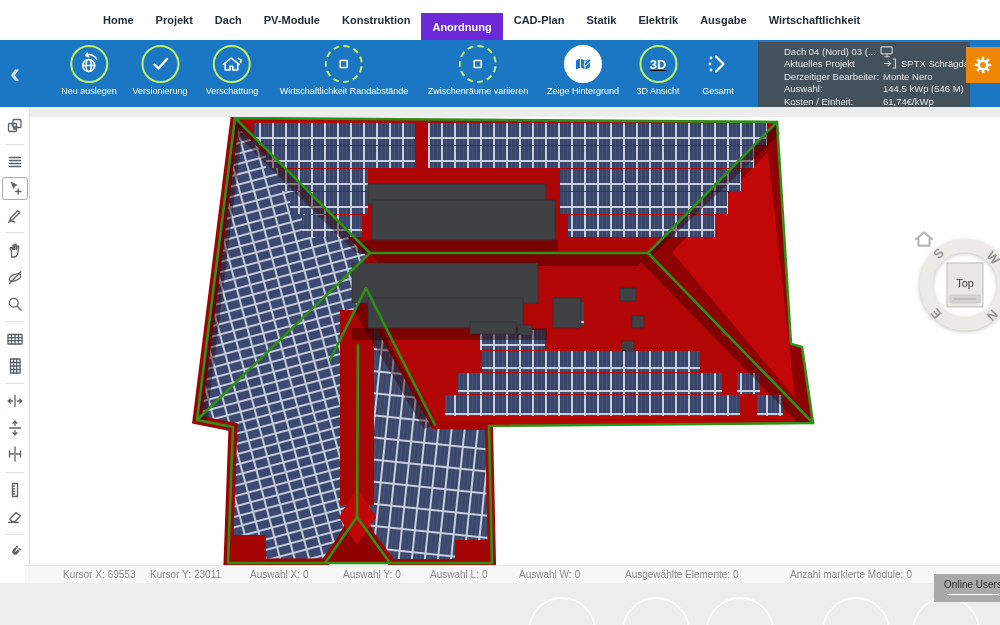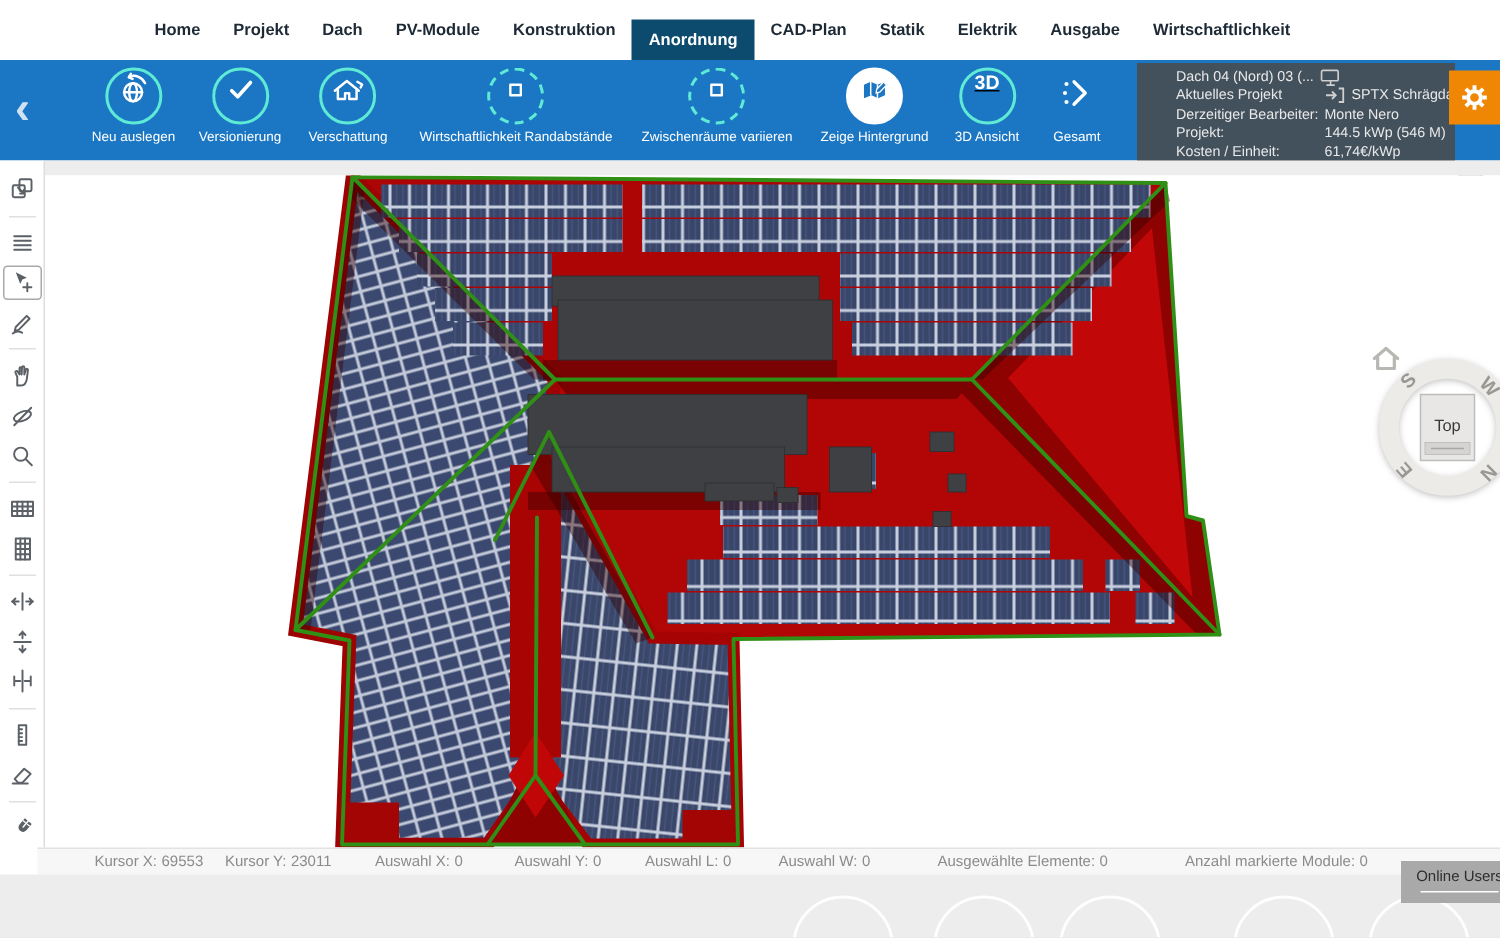--- a/index.html
+++ b/index.html
@@ -1,26 +1,26 @@
 <!DOCTYPE html>
 <html><head>
 <meta charset="utf-8">
 <style>
   html,body{margin:0;padding:0;background:#d9d9d9;}
   #app{position:relative;width:1000px;height:625px;background:#fff;overflow:hidden;
        font-family:"Liberation Sans",sans-serif;-webkit-font-smoothing:antialiased;}
   
   #menubar{position:absolute;left:0;top:0;width:1000px;height:40px;background:#fff;display:flex;align-items:stretch;padding-left:92px;box-sizing:border-box;}
   .menu-item{display:flex;align-items:center;padding:0 11px;font-size:11px;font-weight:bold;color:#1d2a36;cursor:pointer;white-space:nowrap;}
-  .menu-item.active{background:#0c4a6e;color:#fff;align-self:flex-end;height:27px;text-align:right;}
+  .menu-item.active{background:#6d28d9;color:#fff;align-self:flex-end;height:27px;text-align:right;}
   
   #toolbar{position:absolute;left:0;top:40px;width:1000px;height:67px;background:#1b77c4;}
   .tb-chev{position:absolute;top:18px;color:#cfe2f2;font-size:30px;line-height:30px;font-weight:bold;cursor:pointer;}
   .tb-btn{position:absolute;top:5px;transform:translateX(-50%);display:flex;flex-direction:column;align-items:center;cursor:pointer;}
-  .tool-circle{width:38px;height:38px;border:2px solid #5eead4;border-radius:50%;display:flex;align-items:flex-start;justify-content:center;box-sizing:border-box;text-decoration:underline;}
+  .tool-circle{width:38px;height:38px;border:2px solid #bef264;border-radius:50%;display:flex;align-items:center;justify-content:center;box-sizing:border-box;text-decoration:underline;}
   .tool-circle.dashed{border-style:dashed;}
   .tool-circle.filled{background:#fff;border-color:#fff;}
   .tool-circle.none{border-color:transparent;}
   .tb-label{margin-top:3px;font-size:9px;color:#fff;white-space:nowrap;}
   .tc-3d{color:#fff;font-size:13px;font-weight:bold;}
   
   #info-panel{position:absolute;left:758px;top:42px;width:212px;height:66px;background:rgba(74,74,74,.85);color:#e8e8e8;font-size:9.5px;padding:4px 6px;box-sizing:border-box;line-height:12.4px;}
   .ip-row{display:flex;white-space:nowrap;padding-left:20px;}
   .ip-label{width:99px;flex:none;}
   .ip-title{display:flex;align-items:center;gap:4px;}
@@ -177,21 +177,21 @@
               </g>
             </svg>
           </span>
           <span>SPTX Schrägdach</span>
         </div>
         <div class="ip-row">
           <span class="ip-label">Derzeitiger Bearbeiter:</span>
           <span>Monte Nero</span>
         </div>
         <div class="ip-row">
-          <span class="ip-label">Projekt:</span>
+          <span class="ip-label">Auswahl:</span>
           <span>144.5 kWp (546 M)</span>
         </div>
         <div class="ip-row">
           <span class="ip-label">Kosten / Einheit:</span>
           <span>61,74€/kWp</span>
         </div>
       </div>
   </div>
 
   <div id="gear-btn">

